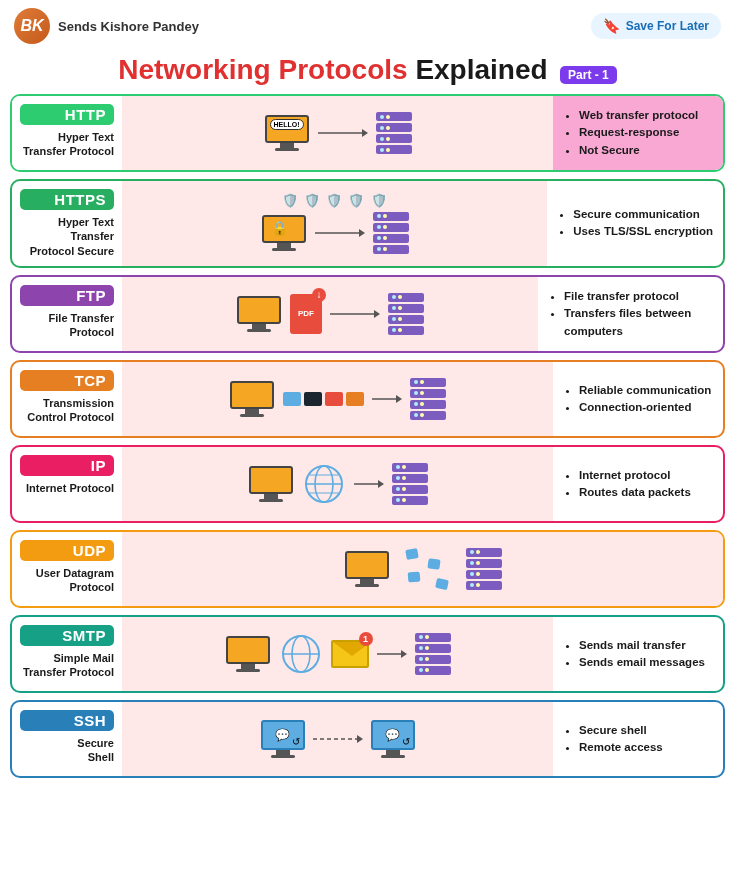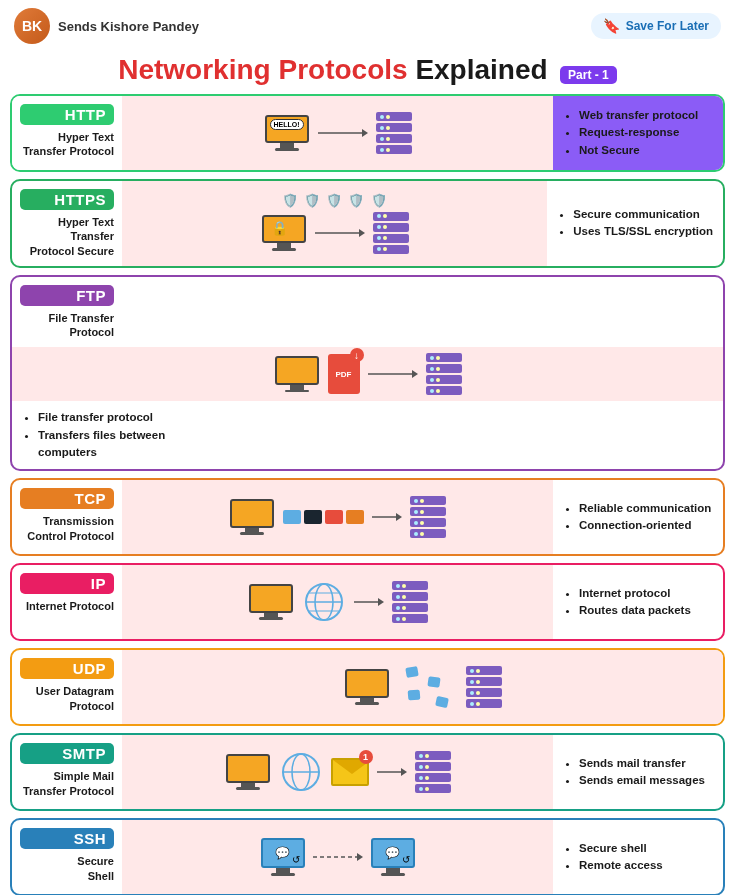--- a/index.html
+++ b/index.html
@@ -24,22 +24,23 @@
     }
     .avatar {
       width: 36px;
       height: 36px;
       border-radius: 50%;
       background: linear-gradient(135deg, #e07b39, #c45a1a);
       display: flex;
       align-items: center;
       justify-content: center;
       color: #fff;
-      font-size: 14px;
+      font-size: 16px;
       font-weight: bold;
+      font-style: italic;
     }
     .author-name {
       font-size: 13px;
       font-weight: 600;
       color: #333;
     }
     .save-btn {
       display: flex;
       align-items: center;
       gap: 5px;
@@ -147,29 +148,29 @@
       font-weight: 600;
       color: #1a1a1a;
       line-height: 1.5;
     }
 
     
     .card-http { border-color: #2ecc71; }
     .card-http .protocol-left { background: #fff; }
     .badge-http { background: #2ecc71; }
     .card-http .protocol-middle { background: #ffe8e8; }
-    .card-http .protocol-right { background: #8b5cf6; align-items: center; }
+    .card-http .protocol-right { background: #f9a8d4; align-items: center; }
 
     
     .card-https { border-color: #27ae60; }
     .badge-https { background: #27ae60; }
     .card-https .protocol-middle { background: #ffe8e8; }
 
     
-    .card-ftp { border-color: #8e44ad; flex-direction: column; }
+    .card-ftp { border-color: #8e44ad; }
     .badge-ftp { background: #8e44ad; }
     .card-ftp .protocol-middle { background: #ffe8e8; }
 
     
     .card-tcp { border-color: #e67e22; }
     .badge-tcp { background: #e67e22; }
     .card-tcp .protocol-middle { background: #ffe8e8; }
 
     
     .card-ip { border-color: #e91e63; }

